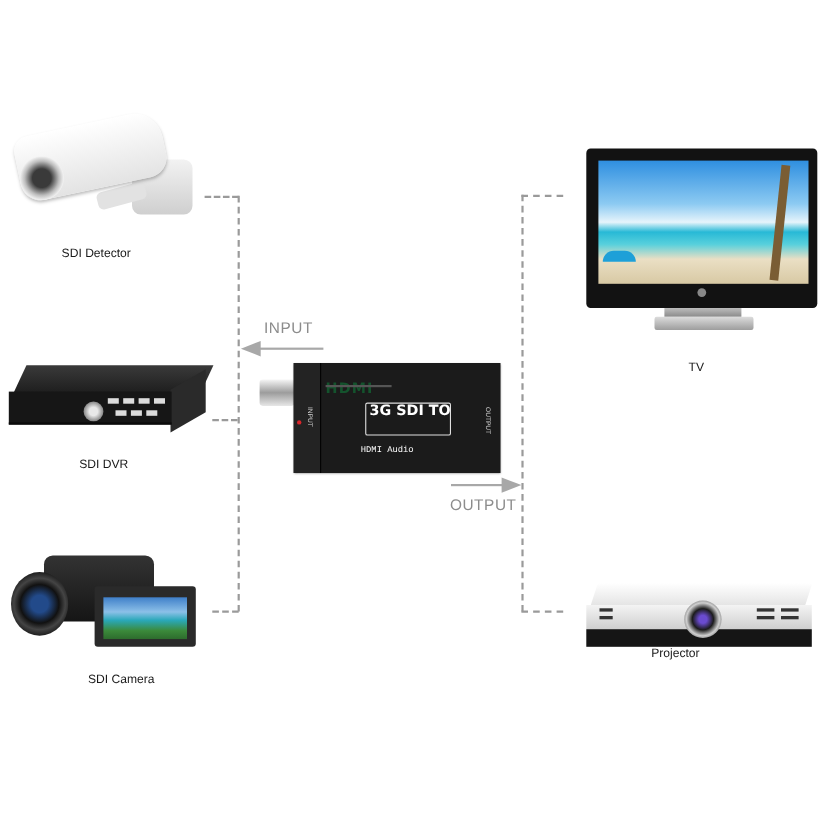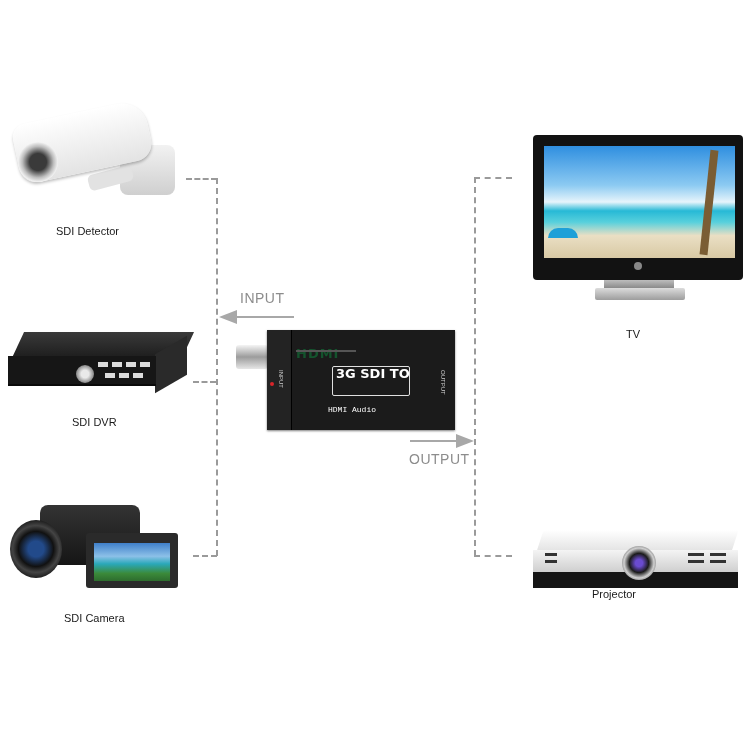--- a/index.html
+++ b/index.html
@@ -101,21 +101,21 @@
   <div class="dvr-btn" style="left:133px; top:373px;"></div>
 </div>
 <div class="label" style="left:72px; top:416px;">SDI DVR</div>
 
 <div>
   <div class="vc-body"></div>
   <div class="vc-lens"></div>
   <div class="vc-screen-frame"></div>
   <div class="vc-screen"></div>
 </div>
-<div class="label" style="left:64px; top:612px;">SDI Camera</div>
+<div class="label" style="left:80px; top:612px;">SDI Camera</div>
 
 <div>
   <div class="conv-bnc"></div>
   <div class="conv-body"></div>
   <div class="conv-endcap"></div>
   <div class="conv-led"></div>
   <div class="conv-port-label" style="left:284px; top:370px;">INPUT</div>
   <div class="conv-hdmi-logo">HDMI</div>
   <div class="conv-hdmi-sub"></div>
   <div class="conv-badge"></div>

